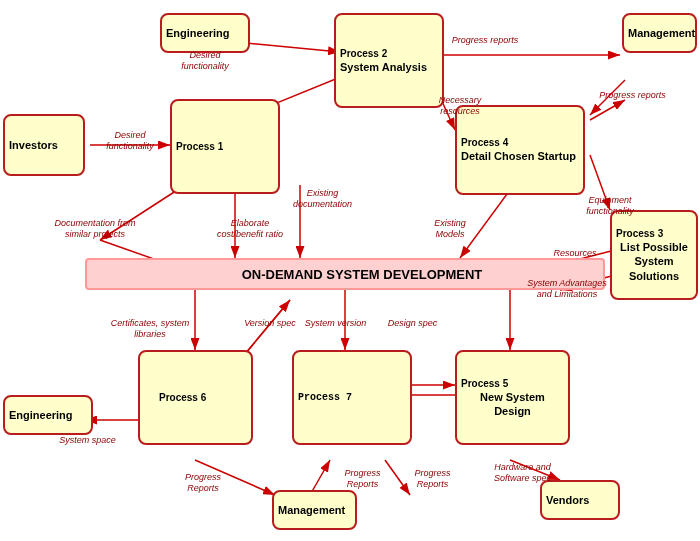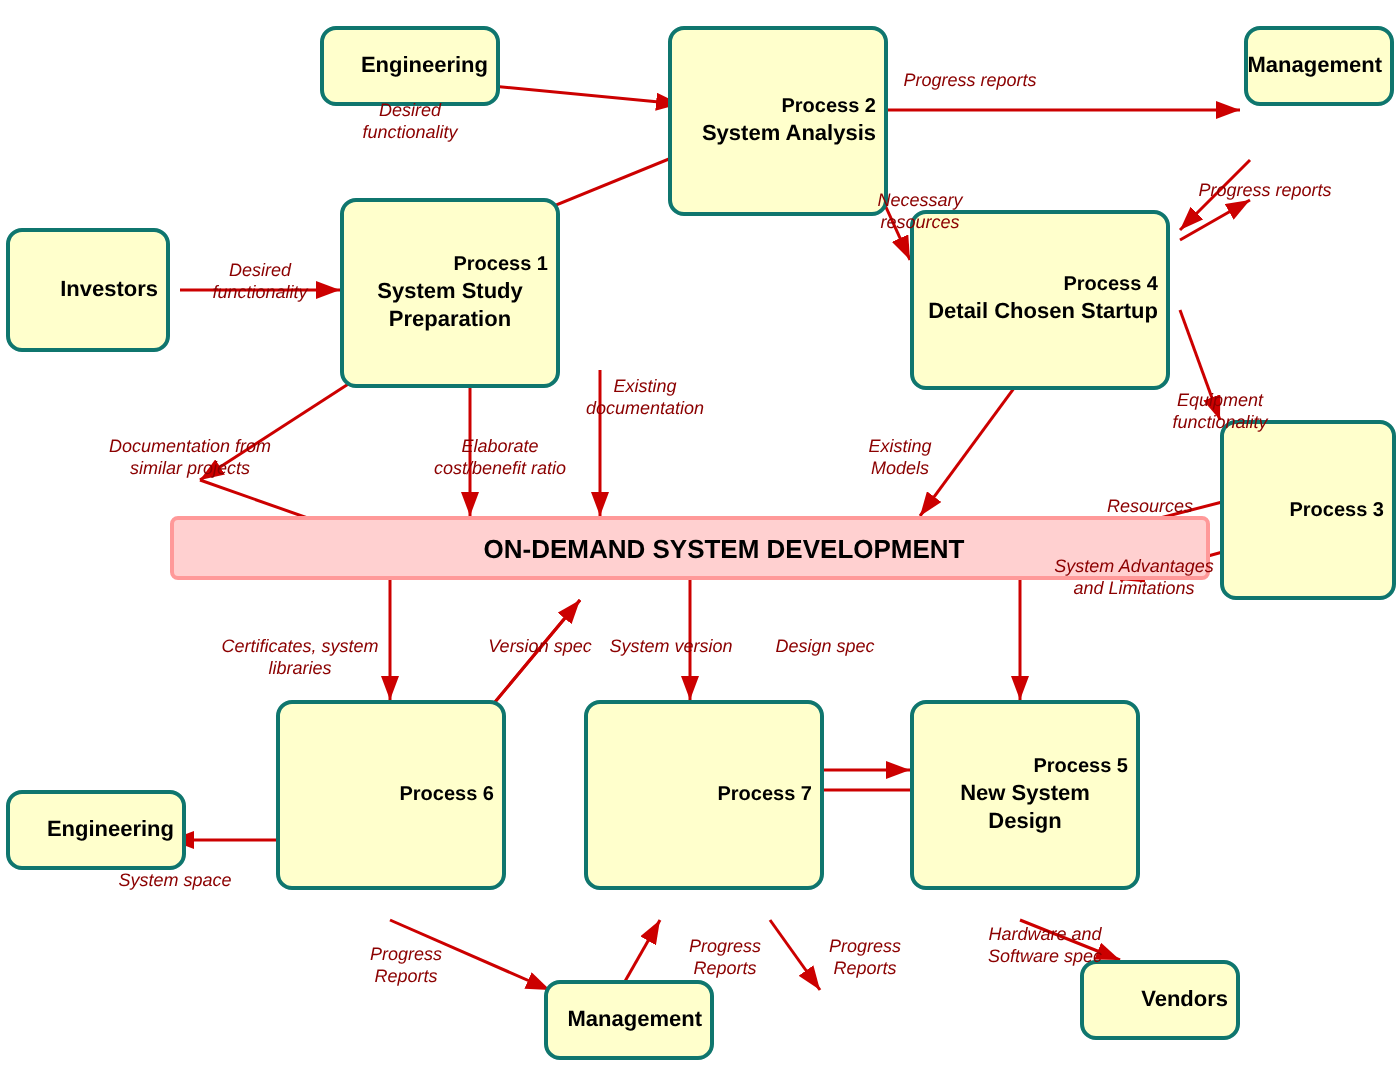--- a/index.html
+++ b/index.html
@@ -6,29 +6,29 @@
     body {
       width: 700px;
       height: 541px;
       background: white;
       position: relative;
       font-family: Arial, sans-serif;
       overflow: hidden;
     }
     .box {
       position: absolute;
-      border: 2px solid #0f766e;
+      border: 2px solid #b91c1c;
       background: #FFFFCC;
       border-radius: 8px;
       text-align: center;
       font-size: 11px;
       font-weight: bold;
       display: flex;
       flex-direction: column;
-      align-items: flex-end;
+      align-items: flex-start;
       justify-content: center;
       padding: 4px;
       line-height: 1.3;
     }
     .box-pink {
       position: absolute;
       border: 2px solid #FF9999;
       background: #FFD0D0;
       text-align: center;
       font-size: 13px;
@@ -127,48 +127,48 @@
 <div class="box" style="left:160px; top:13px; width:90px; height:40px;">
   <span>Engineering</span>
 </div>
 
 <div class="box" style="left:622px; top:13px; width:75px; height:40px;">
   <span>Management</span>
 </div>
 
 <div class="box" style="left:170px; top:99px; width:110px; height:95px;">
   <span style="font-size:10px;">Process 1</span>
-  <span style="font-size:11px; font-weight:bold;">System Study Preparation</span>
 </div>
 
 <div class="box" style="left:334px; top:13px; width:110px; height:95px;">
   <span style="font-size:10px;">Process 2</span>
   <span style="font-size:11px; font-weight:bold;">System Analysis</span>
 </div>
 
 <div class="box" style="left:610px; top:210px; width:88px; height:90px;">
   <span style="font-size:10px;">Process 3</span>
+  <span style="font-size:11px; font-weight:bold;">List Possible System Solutions</span>
 </div>
 
 <div class="box" style="left:455px; top:105px; width:130px; height:90px;">
   <span style="font-size:10px;">Process 4</span>
   <span style="font-size:11px; font-weight:bold;">Detail Chosen Startup</span>
 </div>
 
 <div class="box" style="left:455px; top:350px; width:115px; height:95px;">
   <span style="font-size:10px;">Process 5</span>
   <span style="font-size:11px; font-weight:bold;">New System Design</span>
 </div>
 
 <div class="box" style="left:138px; top:350px; width:115px; height:95px;">
   <span style="font-size:10px;margin-left:15px;">Process 6</span>
 </div>
 
 <div class="box" style="left:292px; top:350px; width:120px; height:95px;">
-  <span style="font-size:10px;">Process 7</span>
+  <span style="font-size:10px;font-family:Liberation Mono, monospace;">Process 7</span>
 </div>
 
 <div class="box" style="left:3px; top:395px; width:90px; height:40px;">
   <span>Engineering</span>
 </div>
 
 <div class="box" style="left:272px; top:490px; width:85px; height:40px;">
   <span>Management</span>
 </div>
 

